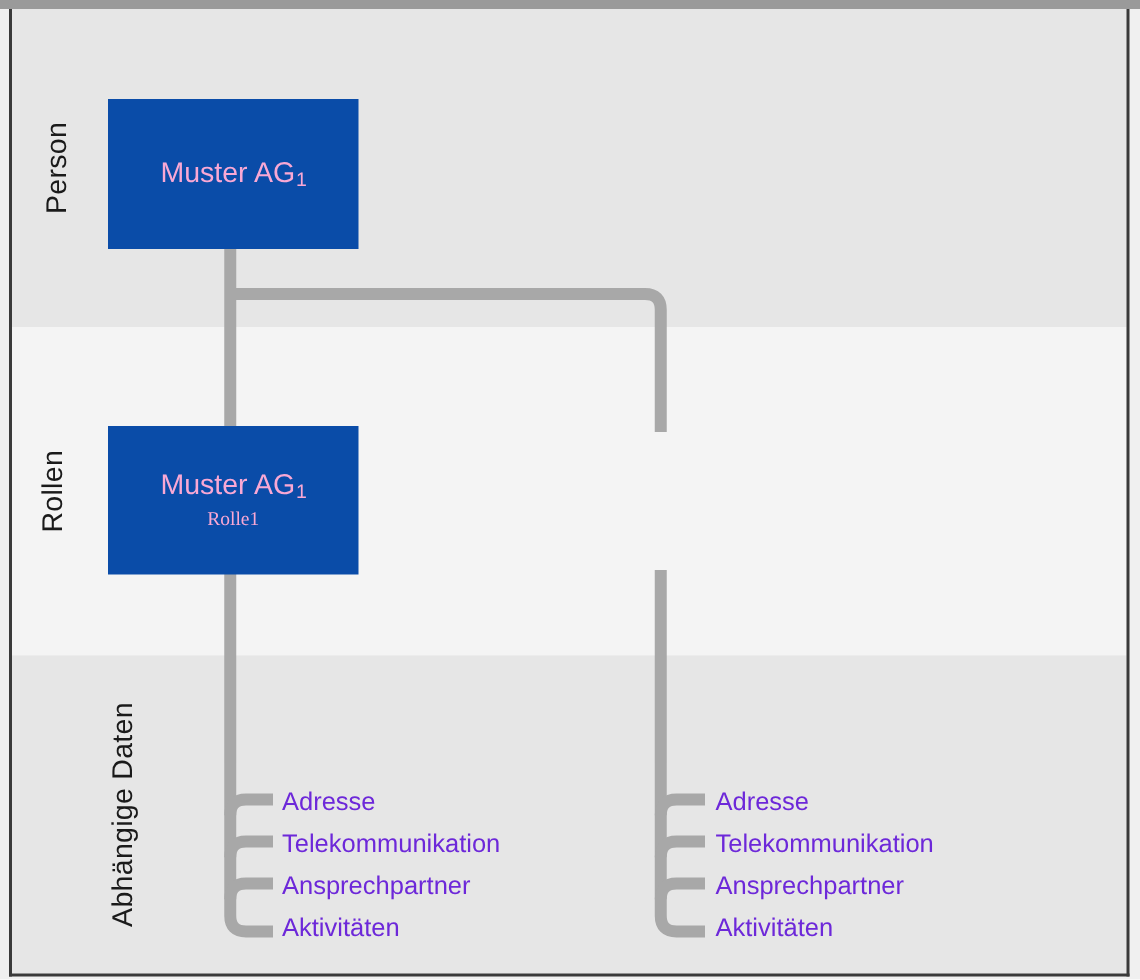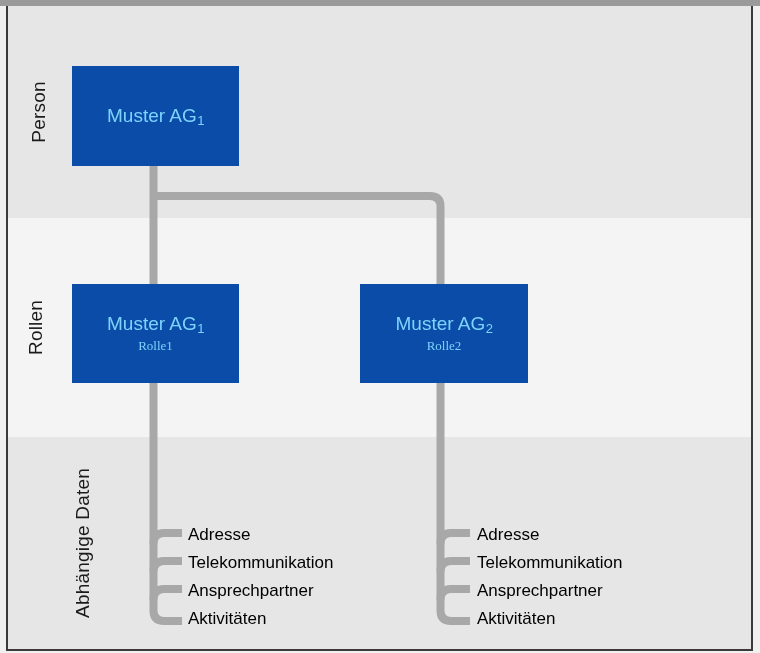--- a/index.html
+++ b/index.html
@@ -71,21 +71,21 @@
   }
 
   
   .entity-box {
     position: absolute;
     background: #0a4ca8;
     display: flex;
     flex-direction: column;
     align-items: center;
     justify-content: center;
-    color: #7dd3fc;
+    color: #f9a8d4;
   }
   .box-person { left: 72px;  top: 66px;  width: 167px; height: 100px; }
   .box-role-1 { left: 72px;  top: 284px; width: 167px; height: 99px; }
   .box-role-2 { left: 360px; top: 284px; width: 168px; height: 99px; }
 
   .box-title {
     font-size: 19px;
     line-height: 1.1;
     white-space: nowrap;
   }
@@ -101,21 +101,21 @@
     line-height: 1.2;
     margin-top: 3px;
     white-space: nowrap;
     font-family: Liberation Serif, serif;
   }
 
   
   .leaf-label {
     position: absolute;
     font-size: 17px;
-    color: #000000;
+    color: #6d28d9;
     white-space: nowrap;
     line-height: 1;
   }
   .leaf-col-left  { left: 188px; }
   .leaf-col-right { left: 477px; }
 </style>
 </head>
 <body>
 
 <div id="diagram-root">
@@ -161,24 +161,20 @@
 
   <div class="entity-box box-person">
     <div class="box-title"><span>Muster AG</span><sub>1</sub></div>
   </div>
 
   <div class="entity-box box-role-1">
     <div class="box-title"><span>Muster AG</span><sub>1</sub></div>
     <div class="box-subtitle">Rolle1</div>
   </div>
 
-  <div class="entity-box box-role-2">
-    <div class="box-title"><span>Muster AG</span><sub>2</sub></div>
-    <div class="box-subtitle">Rolle2</div>
-  </div>
 
   <div class="leaf-label leaf-col-left" style="top:526px">Adresse</div>
   <div class="leaf-label leaf-col-left" style="top:554px">Telekommunikation</div>
   <div class="leaf-label leaf-col-left" style="top:582px">Ansprechpartner</div>
   <div class="leaf-label leaf-col-left" style="top:610px">Aktivitäten</div>
 
   <div class="leaf-label leaf-col-right" style="top:526px">Adresse</div>
   <div class="leaf-label leaf-col-right" style="top:554px">Telekommunikation</div>
   <div class="leaf-label leaf-col-right" style="top:582px">Ansprechpartner</div>
   <div class="leaf-label leaf-col-right" style="top:610px">Aktivitäten</div>

